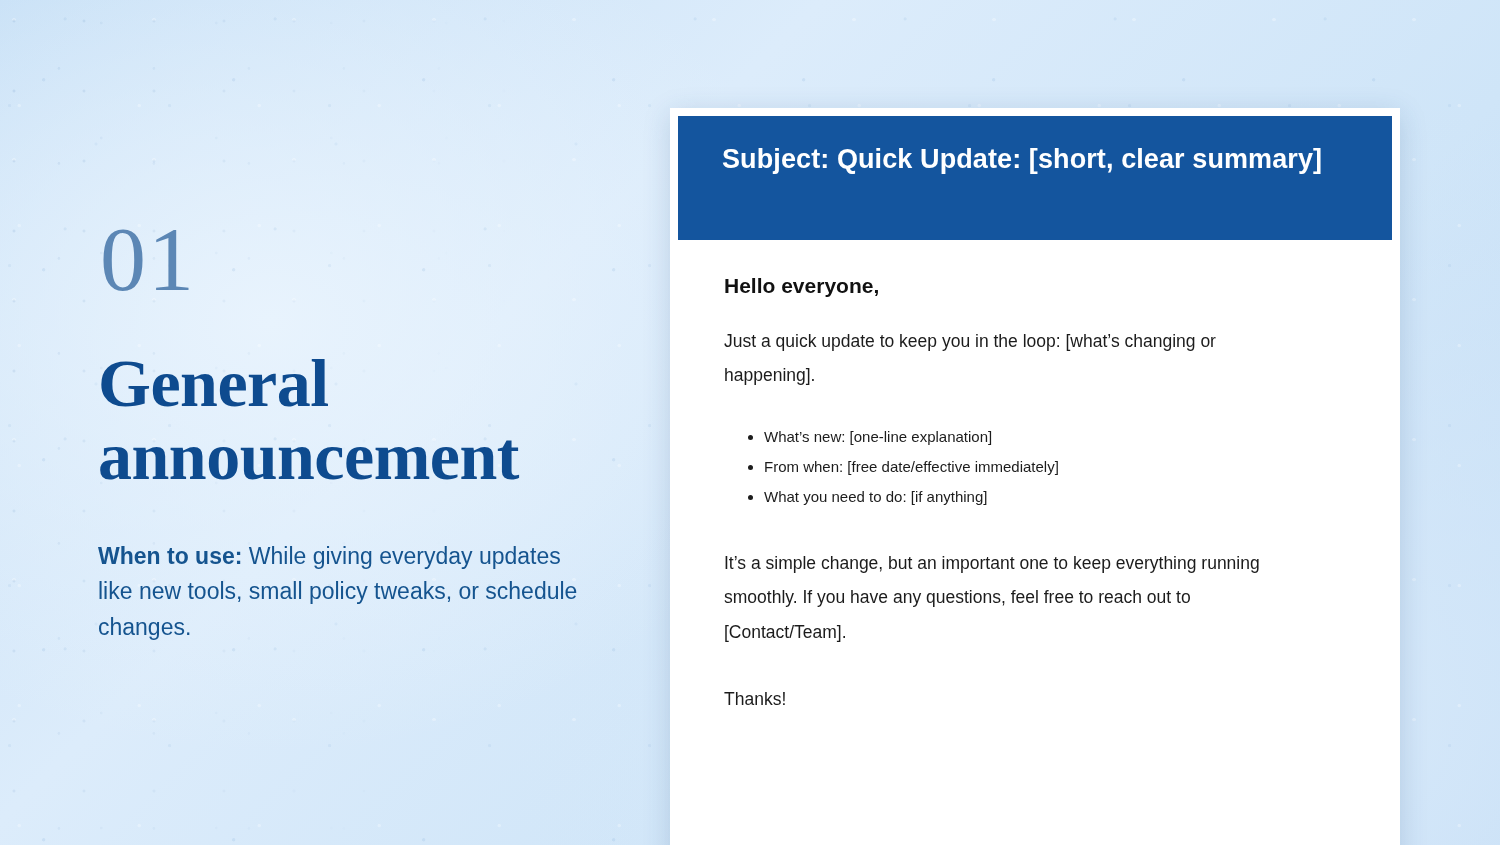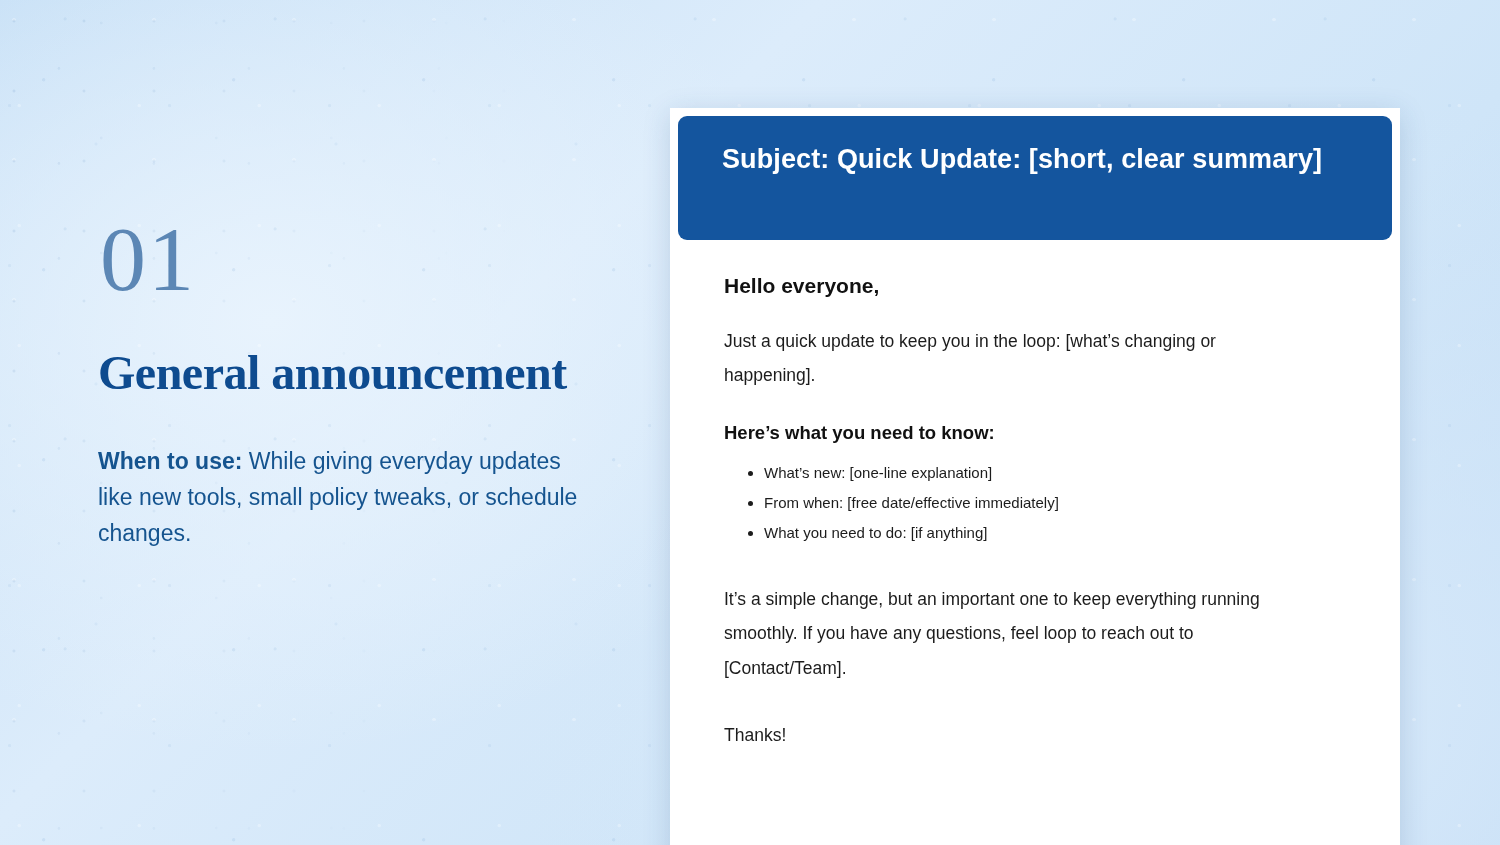--- a/index.html
+++ b/index.html
@@ -65,21 +65,21 @@
   .number {
     font-family: "Liberation Serif", serif;
     font-size: 92px;
     line-height: 1;
     color: #5c87b5;
     letter-spacing: 2px;
     margin: 0 0 42px 2px;
   }
   .headline {
     font-family: "Liberation Serif", serif;
-    font-size: 48px;
+    font-size: 68px;
     line-height: 1.07;
     color: #0e4b8f;
     margin: 0 0 46px 0;
     letter-spacing: -0.5px;
   }
   .when {
     font-size: 23px;
     line-height: 1.55;
     color: #15548f;
     max-width: 480px;
@@ -107,21 +107,20 @@
     right: 8px;
     bottom: 0;
     background: #ffffff;
   }
   .doc-header {
     background: #14559e;
     color: #ffffff;
     padding: 26px 20px 30px 44px;
     box-sizing: border-box;
     min-height: 124px;
-    border-radius: 9px;
   }
   .doc-header h1 {
     margin: 0;
     font-size: 27px;
     line-height: 1.3;
     font-weight: 700;
     letter-spacing: .1px;
   }
   .doc-body {
     padding: 34px 46px 20px 46px;
@@ -184,25 +183,24 @@
   <div class="doc">
     <div class="doc-inner">
 
       <div class="doc-header">
         <h1>Subject: Quick Update: [short, clear summary]</h1>
       </div>
 
       <div class="doc-body">
         <p class="greeting">Hello everyone,</p>
         <p class="para">Just a quick update to keep you in the loop: [what’s changing or happening].</p>
-        <p class="sub-head">Here’s what you need to know:</p>
         <ul class="bullets">
           <li>What’s new: [one-line explanation]</li>
           <li>From when: [free date/effective immediately]</li>
           <li>What you need to do: [if anything]</li>
         </ul>
-        <p class="para last">It’s a simple change, but an important one to keep everything running smoothly. If you have any questions, feel loop to reach out to [Contact/Team].</p>
+        <p class="para last">It’s a simple change, but an important one to keep everything running smoothly. If you have any questions, feel free to reach out to [Contact/Team].</p>
         <p class="signoff">Thanks!</p>
       </div>
 
     </div>
   </div>
 </div>
 
 </body></html>

